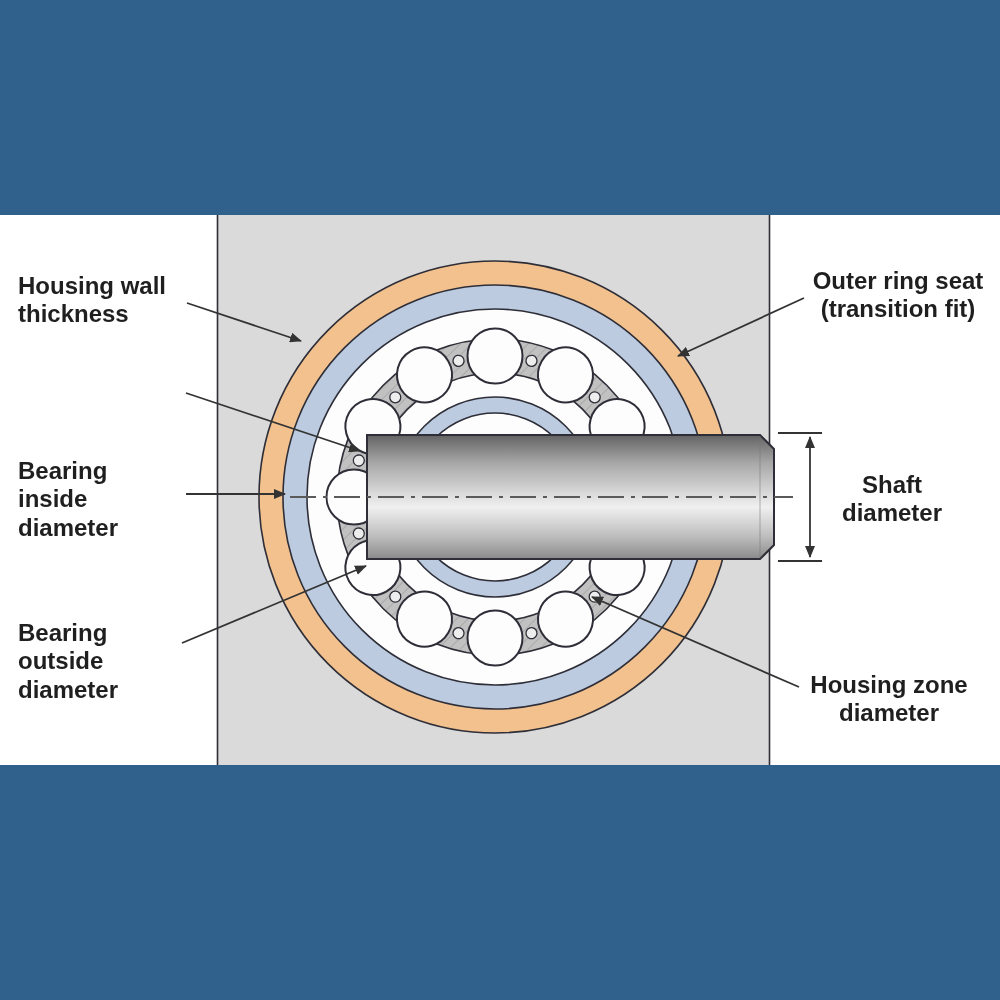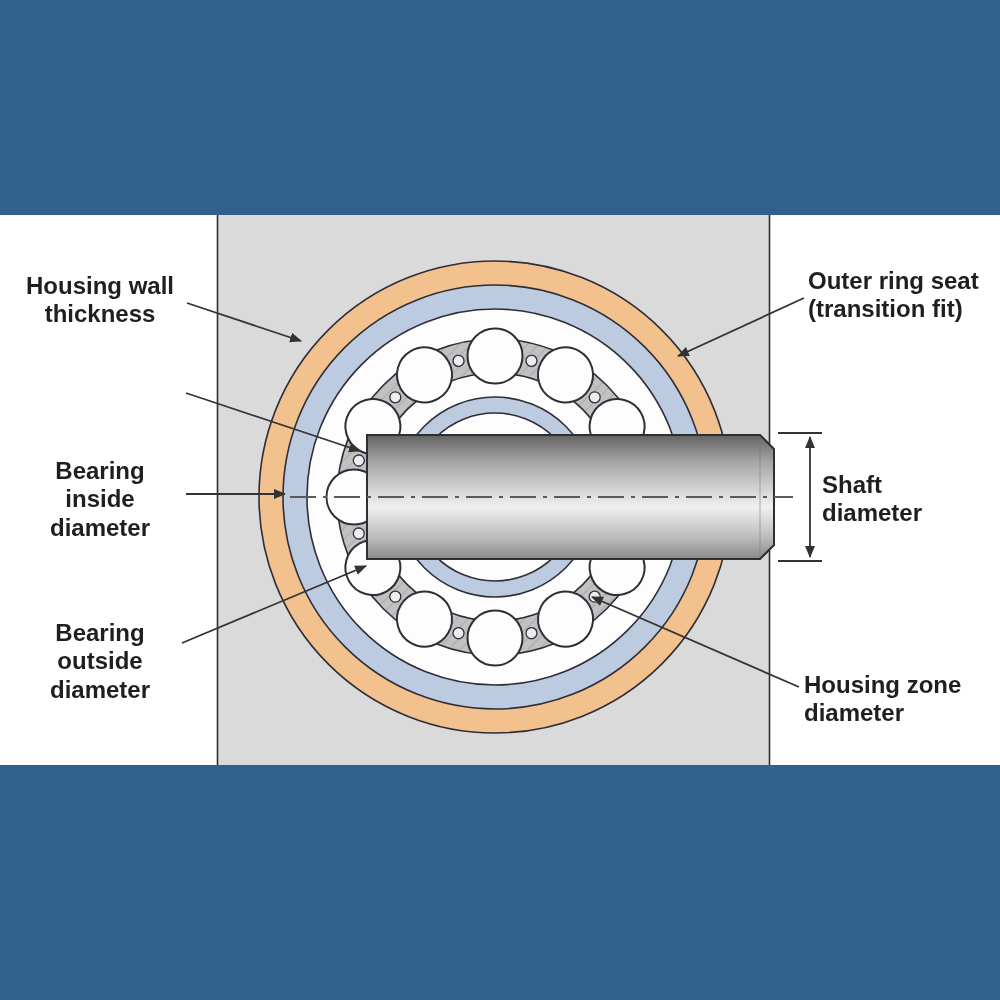--- a/index.html
+++ b/index.html
@@ -7,22 +7,22 @@
     position:relative;width:1000px;height:1000px;margin:0 auto;
     overflow:hidden;background:var(--page-bg,#30618c);
     font-family:"Liberation Sans","DejaVu Sans",sans-serif;
   }
   .diagram-svg{position:absolute;left:0;top:0;width:1000px;height:1000px;}
   .label{
     position:absolute;color:var(--label-ink,#1f1f1f);
     font-size:24px;line-height:1.18;font-weight:600;
     white-space:pre-line;
   }
-  .label.right{text-align:center;}
-  .label.left{text-align:left;}
+  .label.right{text-align:left;}
+  .label.left{text-align:center;}
   .oline{fill:none;stroke:var(--outline-ink,#2e2e38);stroke-width:1.6;}
   .ball{fill:var(--metal-white,#fdfdfd);stroke:var(--outline-ink,#2e2e38);stroke-width:2;}
   .dot{fill:#ededed;stroke:var(--outline-ink,#2e2e38);stroke-width:1.3;}
   .leader{fill:none;stroke:var(--leader-ink,#333);stroke-width:1.8;}
   .dim{fill:none;stroke:var(--leader-ink,#333);stroke-width:1.8;}
 </style>
 </head>
 <body>
 
 <div class="page">

